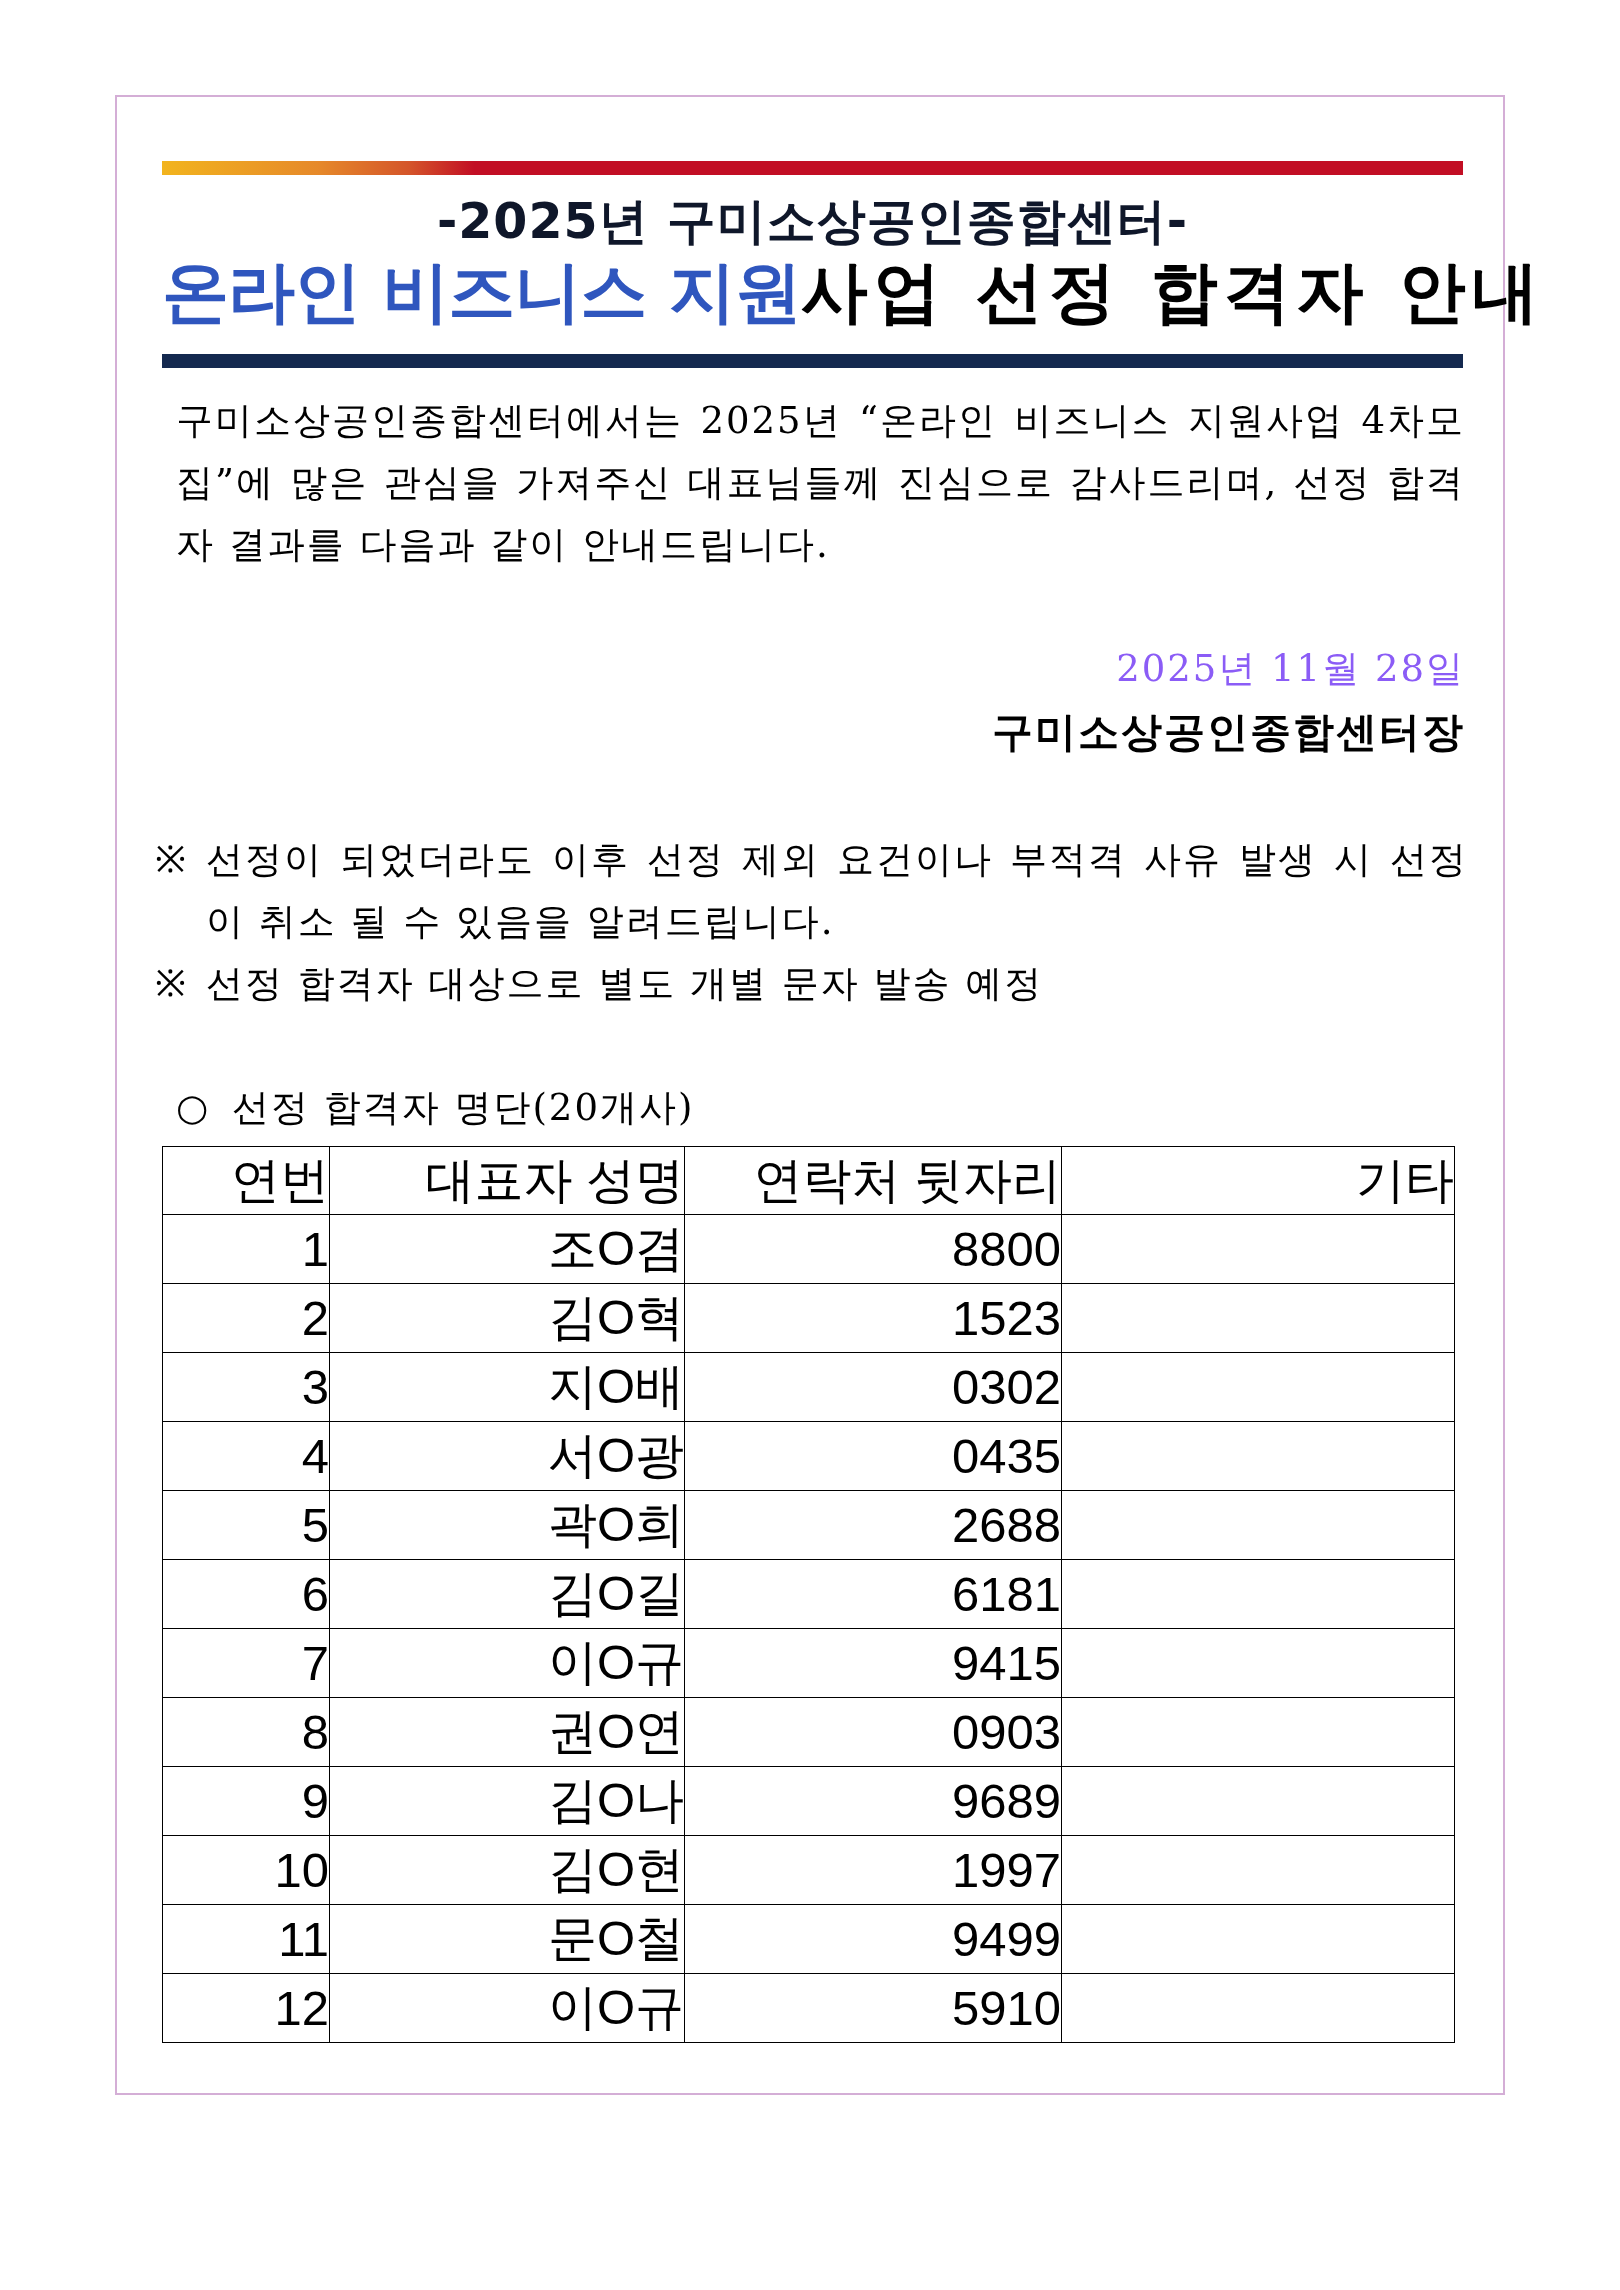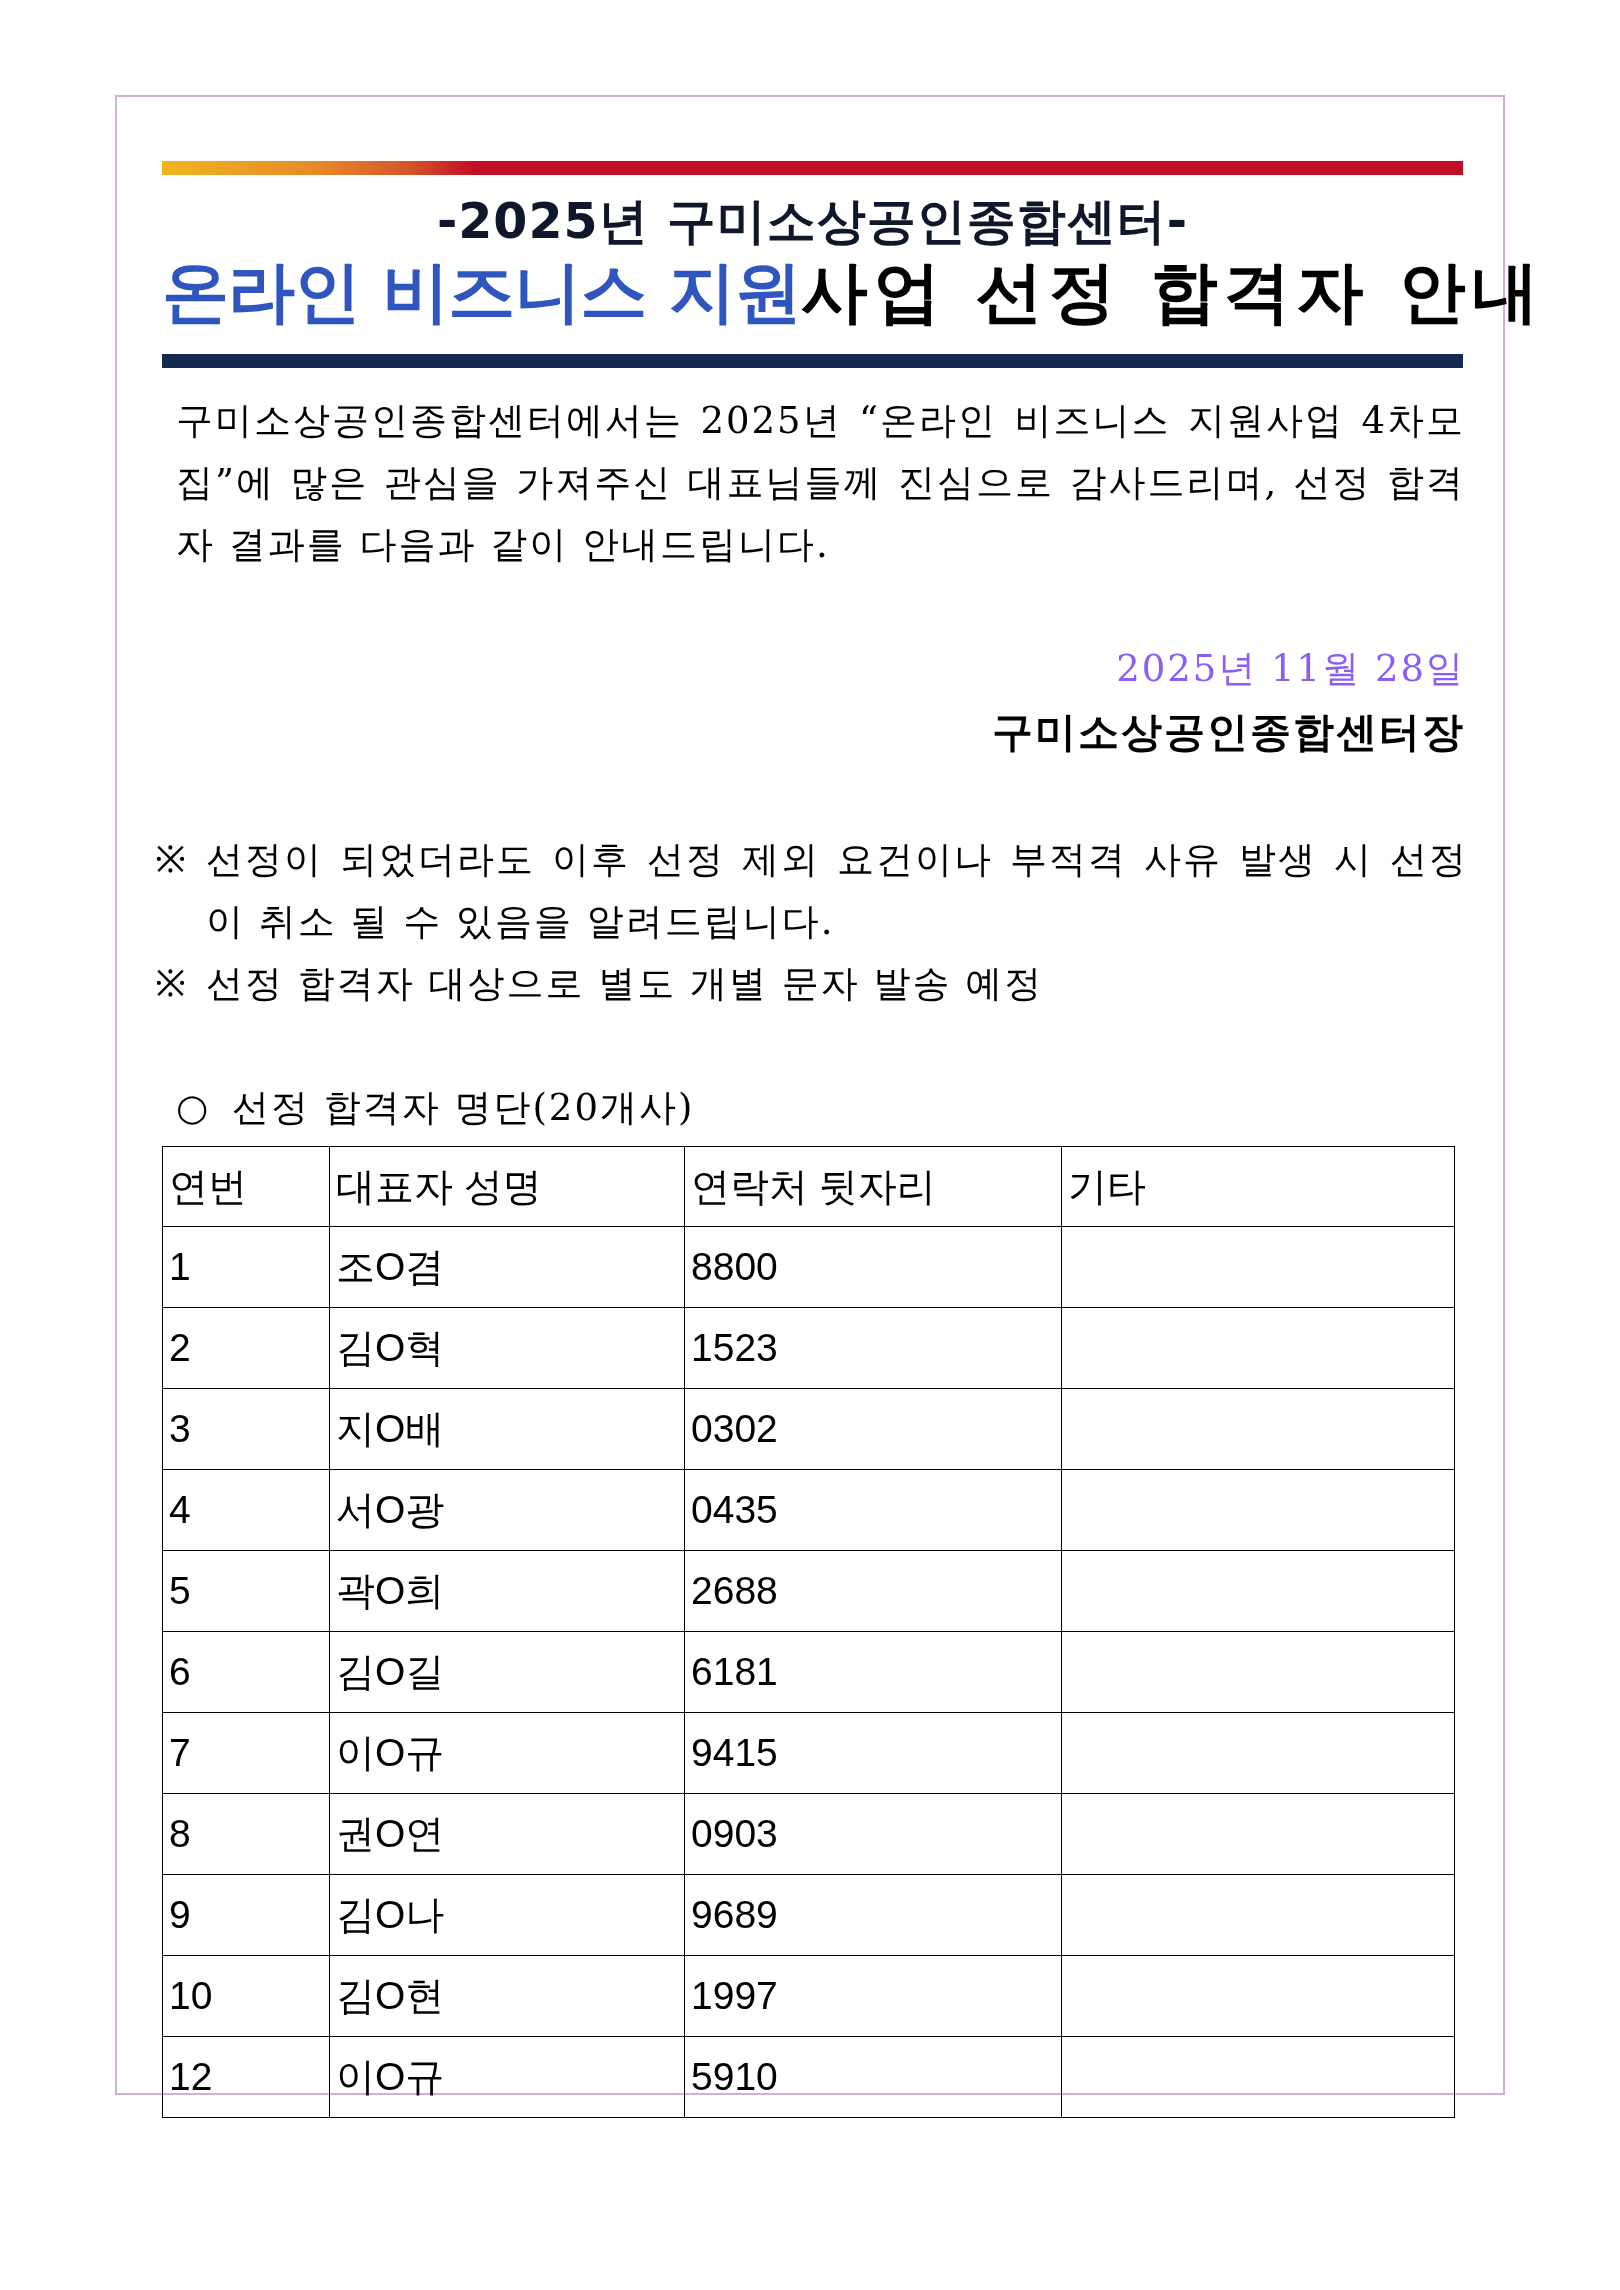--- a/index.html
+++ b/index.html
@@ -56,22 +56,22 @@
     font-family: "DejaVu Serif", serif; font-size: 37px; line-height: 59px; color: #000;
     letter-spacing: 2px;
   }
   .list-head .circle { display: inline-block; margin-right: 21.6px; }
   table.roster {
     position: absolute; left: 162px; top: 1146px; width: 1292px;
     border-collapse: collapse; table-layout: fixed;
     font-family: "Liberation Sans", sans-serif; color: #000;
   }
   table.roster th, table.roster td {
-    border: 1.5px solid #000; height: 67px; padding: 6px; text-align: left;
-    font-size: 39px; font-weight: normal;
+    border: 1.5px solid #000; height: 67px; padding: 0; text-align: right;
+    font-size: 49px; font-weight: normal;
   }
   table.roster td { height: 68px; }
   col.c1 { width: 167px; } col.c2 { width: 355px; } col.c3 { width: 377px; } col.c4 { width: 393px; }
 </style>
 </head>
 <body>
 
 <div class="frame"></div>
 
 <div class="bar-top"></div>
@@ -174,20 +174,26 @@
         <td>9689</td>
         <td></td>
       </tr>
       <tr>
         <td>10</td>
         <td>김O현</td>
         <td>1997</td>
         <td></td>
       </tr>
       <tr>
+        <td>11</td>
+        <td>문O철</td>
+        <td>9499</td>
+        <td></td>
+      </tr>
+      <tr>
         <td>12</td>
         <td>이O규</td>
         <td>5910</td>
         <td></td>
       </tr>
     </tbody>
 </table>
 
 
 </body></html>

